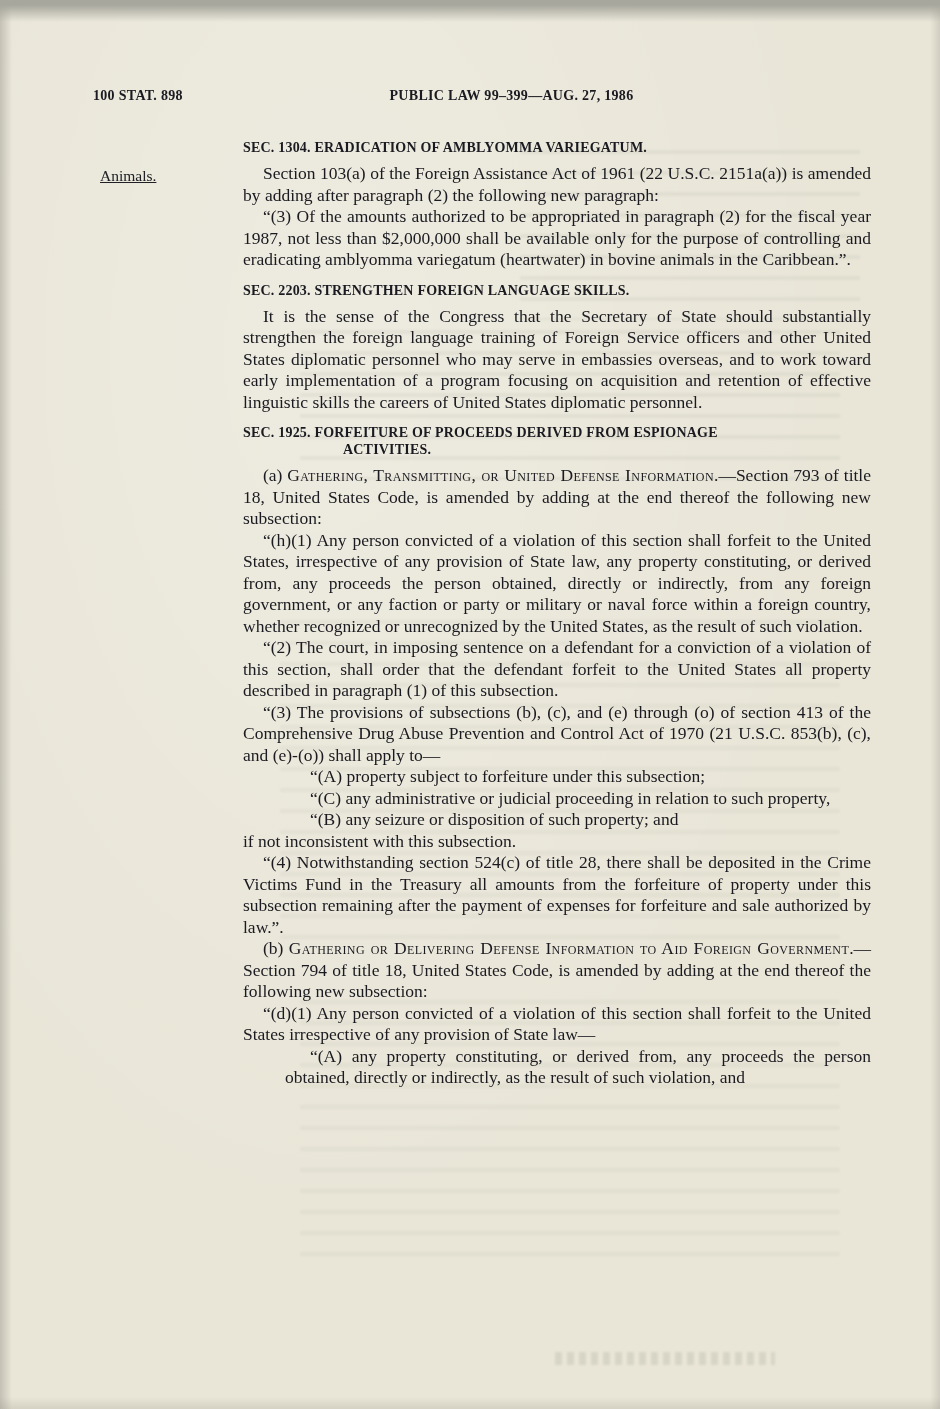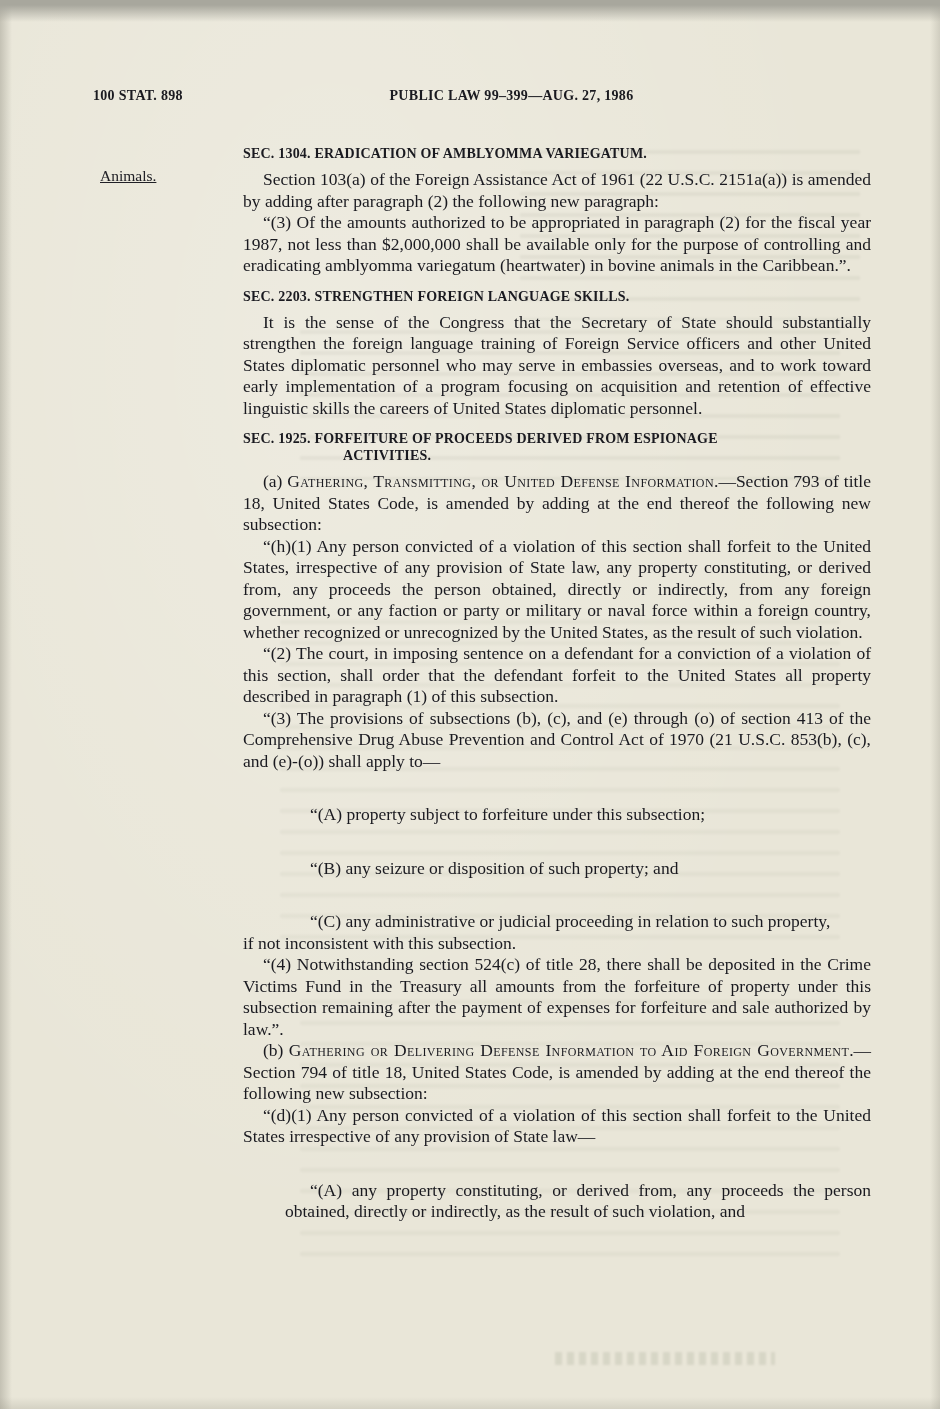--- a/index.html
+++ b/index.html
@@ -27,26 +27,26 @@
     font-size:15.5px;color:#202026;text-decoration:underline;}
   .doc-body{
     position:absolute;left:243px;top:137px;width:628px;
     font-size:17.5px;line-height:21.5px;text-align:justify;
     text-rendering:optimizeLegibility;
   }
   .sec-heading{
     font-weight:bold;font-size:14px;line-height:17px;
     letter-spacing:0.2px;margin:11px 0 7px 0;text-align:left;
   }
-  .sec-heading:first-child{margin-top:8px;}
+  .sec-heading:first-child{margin-top:2px;}
   .heading-cont{margin-left:100px;}
   p.para{margin:0;}
   p.para.normal{text-indent:20px;}
   p.para.flush{text-indent:0;}
-  p.para.sub{margin-left:42px;text-indent:25px;margin-top:32px;}
+  p.para.sub{margin-left:42px;text-indent:25px;}
   .smallcaps{font-variant:small-caps;letter-spacing:0.4px;}
   
   .bleed{
     position:absolute;opacity:0.07;filter:blur(1.2px);pointer-events:none;
     background:repeating-linear-gradient(180deg,
       rgba(80,90,70,0.9) 0px,rgba(80,90,70,0.9) 4px,
       rgba(0,0,0,0) 4px,rgba(0,0,0,0) 21px);
   }
   .bleed-1{left:520px;top:150px;width:340px;height:170px;}
   .bleed-2{left:300px;top:330px;width:540px;height:150px;}
@@ -88,22 +88,22 @@
       <p class="para normal"><span>It is the sense of the Congress that the Secretary of State should substantially strengthen the foreign language training of Foreign Service officers and other United States diplomatic personnel who may serve in embassies overseas, and to work toward early implementation of a program focusing on acquisition and retention of effective linguistic skills the careers of United States diplomatic personnel.</span></p>
       <div class="sec-heading">
         <div>SEC. 1925. FORFEITURE OF PROCEEDS DERIVED FROM ESPIONAGE</div>
         <div class="heading-cont">ACTIVITIES.</div>
       </div>
       <p class="para normal"><span>(a) </span><span class="smallcaps">Gathering, Transmitting, or United Defense Information</span><span>.—Section 793 of title 18, United States Code, is amended by adding at the end thereof the following new subsection:</span></p>
       <p class="para normal"><span>“(h)(1) Any person convicted of a violation of this section shall forfeit to the United States, irrespective of any provision of State law, any property constituting, or derived from, any proceeds the person obtained, directly or indirectly, from any foreign government, or any faction or party or military or naval force within a foreign country, whether recognized or unrecognized by the United States, as the result of such violation.</span></p>
       <p class="para normal"><span>“(2) The court, in imposing sentence on a defendant for a conviction of a violation of this section, shall order that the defendant forfeit to the United States all property described in paragraph (1) of this subsection.</span></p>
       <p class="para normal"><span>“(3) The provisions of subsections (b), (c), and (e) through (o) of section 413 of the Comprehensive Drug Abuse Prevention and Control Act of 1970 (21 U.S.C. 853(b), (c), and (e)-(o)) shall apply to—</span></p>
       <p class="para sub"><span>“(A) property subject to forfeiture under this subsection;</span></p>
+      <p class="para sub"><span>“(C) any administrative or judicial proceeding in relation to such property,</span></p>
       <p class="para sub"><span>“(B) any seizure or disposition of such property; and</span></p>
-      <p class="para sub"><span>“(C) any administrative or judicial proceeding in relation to such property,</span></p>
       <p class="para flush"><span>if not inconsistent with this subsection.</span></p>
       <p class="para normal"><span>“(4) Notwithstanding section 524(c) of title 28, there shall be deposited in the Crime Victims Fund in the Treasury all amounts from the forfeiture of property under this subsection remaining after the payment of expenses for forfeiture and sale authorized by law.”.</span></p>
       <p class="para normal"><span>(b) </span><span class="smallcaps">Gathering or Delivering Defense Information to Aid Foreign Government</span><span>.—Section 794 of title 18, United States Code, is amended by adding at the end thereof the following new subsection:</span></p>
       <p class="para normal"><span>“(d)(1) Any person convicted of a violation of this section shall forfeit to the United States irrespective of any provision of State law—</span></p>
       <p class="para sub"><span>“(A) any property constituting, or derived from, any proceeds the person obtained, directly or indirectly, as the result of such violation, and</span></p>
     </div>
 
   <div class="print-artifact"></div>
 
 </div>

